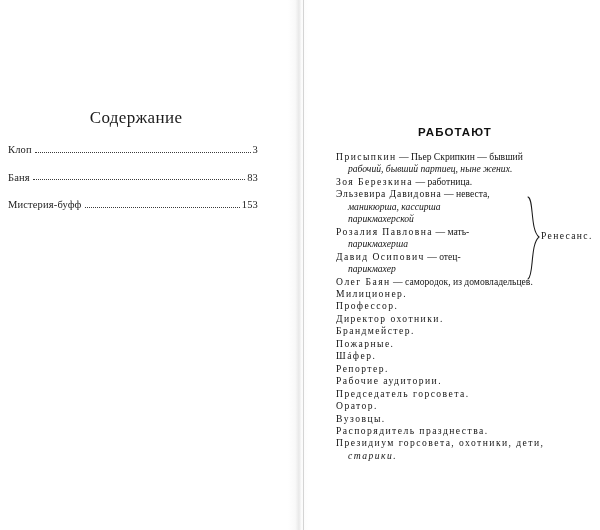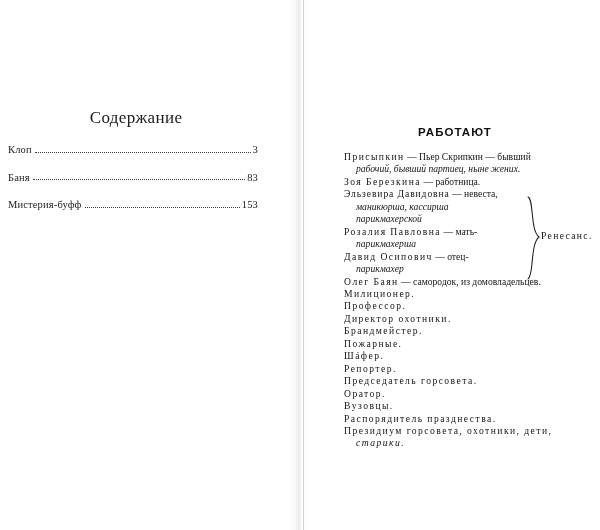--- a/index.html
+++ b/index.html
@@ -68,21 +68,21 @@
   .cast-title{
     position:absolute;left:0;top:126px;width:290px;
     text-align:center;
     font-size:11.5px;
     font-weight:bold;
     letter-spacing:1.05px;
     color:#101010;
     font-family:Liberation Sans, sans-serif;
   }
   .cast-list{
-    position:absolute;left:34px;top:151px;width:256px;
+    position:absolute;left:26px;top:151px;width:256px;
     font-size:9.6px;
     line-height:12.45px;
     color:#141414;
   }
   .cast-line{white-space:normal;}
   .cast-line.indent{padding-left:12px;font-style:italic;}
   .nm{letter-spacing:1.45px;}
   .nm-tight{letter-spacing:.9px;}
   .dsc{letter-spacing:0;}
 
@@ -154,20 +154,21 @@
 
       <div class="cast-line"><span class="nm">Олег Баян</span><span class="dsc"> — самородок, из домовладельцев.</span></div>
 
       <div class="cast-line"><span class="nm">Милиционер.</span></div>
       <div class="cast-line"><span class="nm">Профессор.</span></div>
       <div class="cast-line"><span class="nm">Директор охотники.</span></div>
       <div class="cast-line"><span class="nm">Брандмейстер.</span></div>
       <div class="cast-line"><span class="nm">Пожарные.</span></div>
       <div class="cast-line"><span class="nm">Шáфер.</span></div>
       <div class="cast-line"><span class="nm">Репортер.</span></div>
+      <div class="cast-line"><span class="nm">Рабочие аудитории.</span></div>
       <div class="cast-line"><span class="nm">Председатель горсовета.</span></div>
       <div class="cast-line"><span class="nm">Оратор.</span></div>
       <div class="cast-line"><span class="nm">Вузовцы.</span></div>
       <div class="cast-line"><span class="nm">Распорядитель празднества.</span></div>
       <div class="cast-line"><span class="nm">Президиум горсовета, охотники, дети,</span></div>
       <div class="cast-line indent"><span class="nm">старики.</span></div>
 
     </div>
   </div>
 

